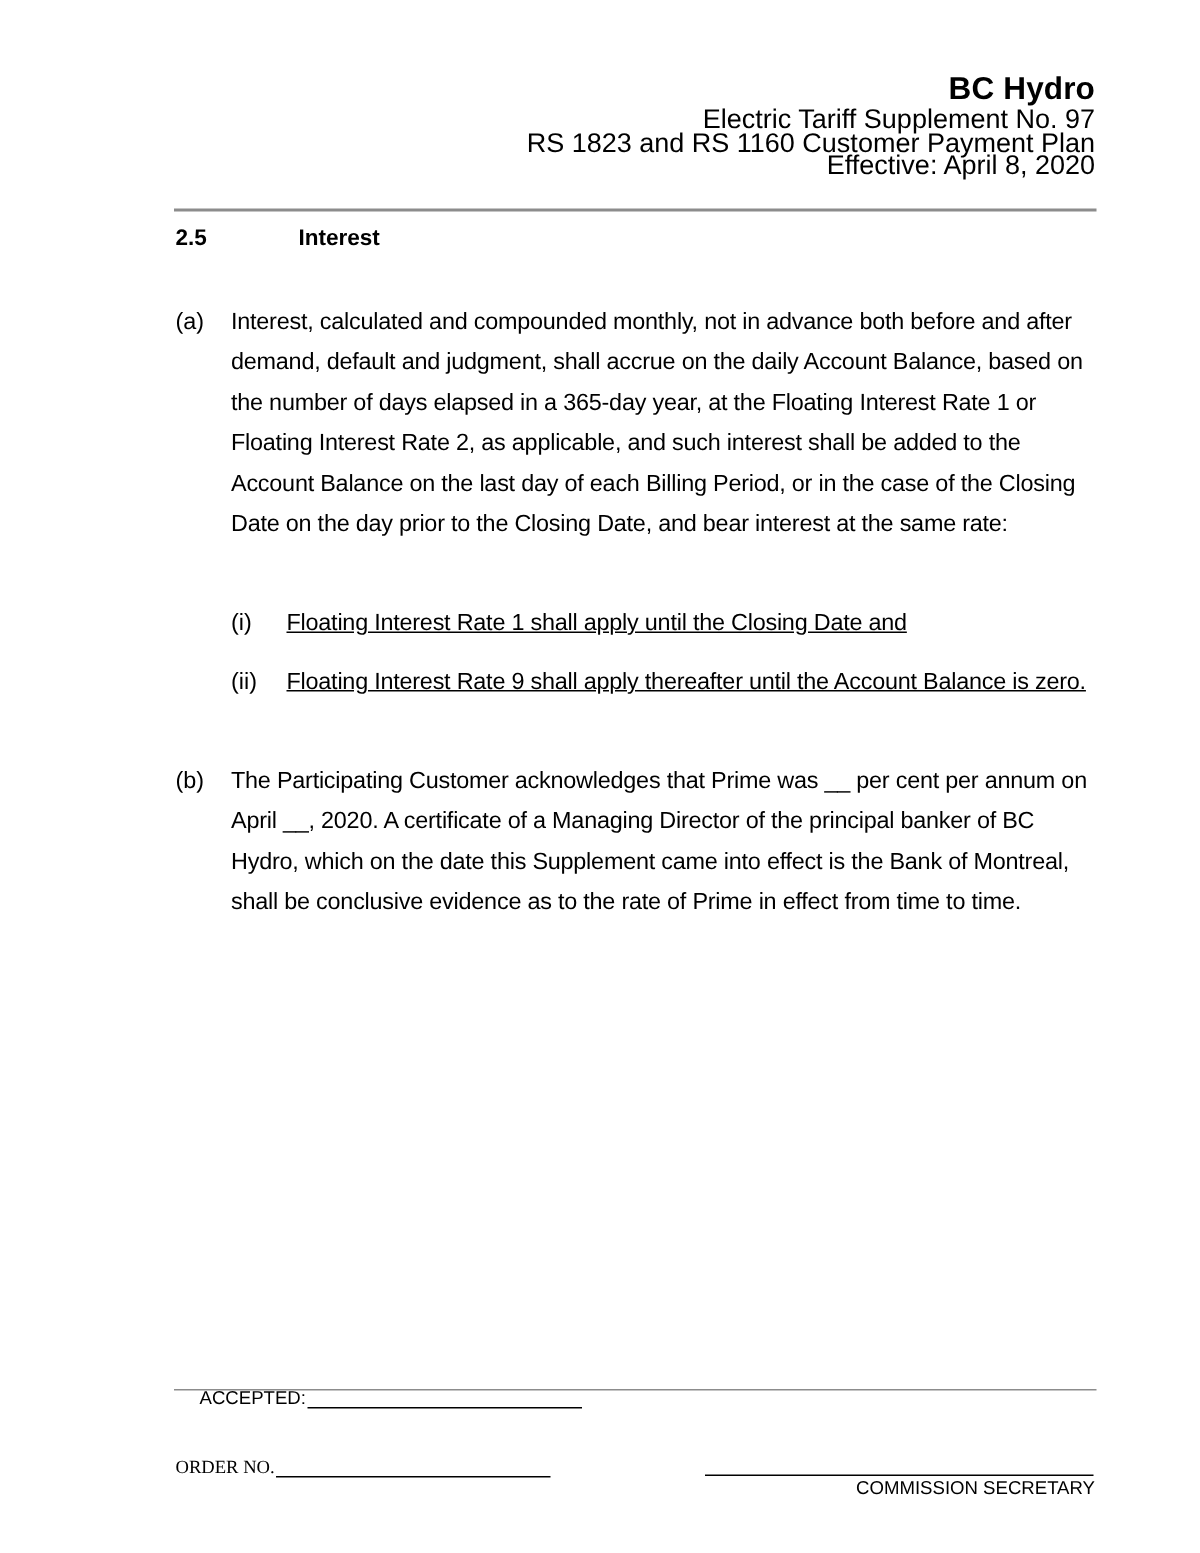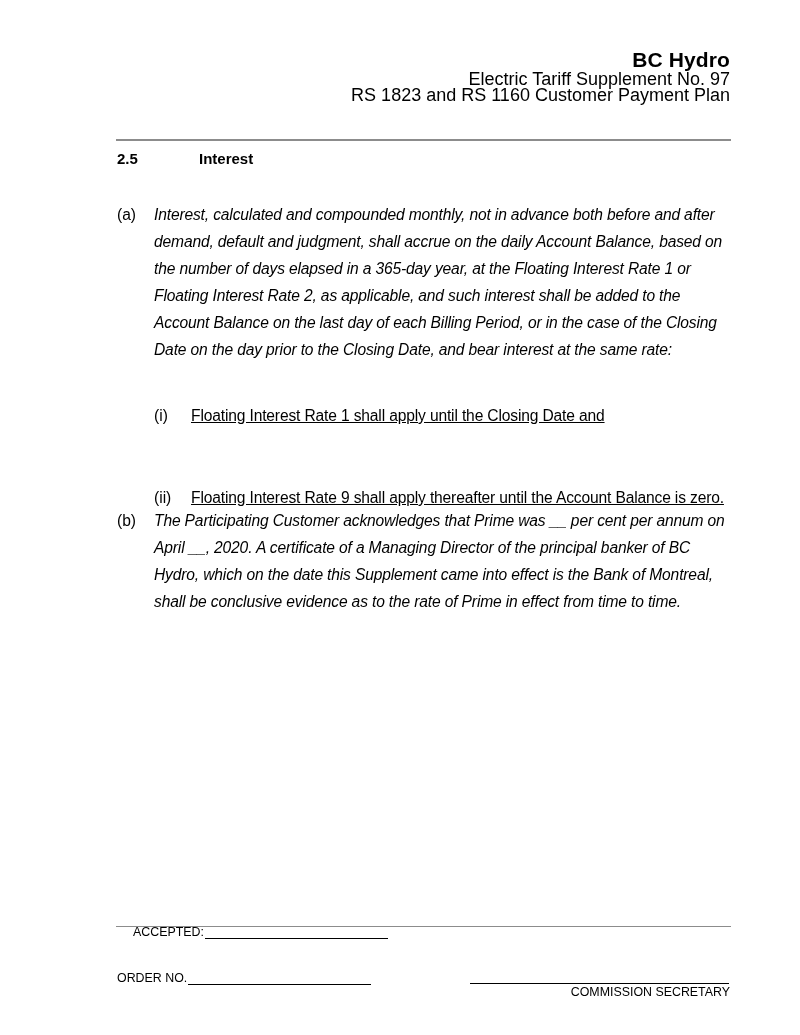--- a/index.html
+++ b/index.html
@@ -68,21 +68,20 @@
       line-height: 27px;
     }
     .para .label {
       position: absolute;
       left: 0;
       top: 0;
     }
     .para .text {
       margin-left: 37px;
       letter-spacing: -0.15px;
-      font-style: italic;
     }
     .para-a { top: 201px; }
     .para-b { top: 507px; }
     .sub {
       position: absolute;
       left: 154px;
       width: 580px;
       font-size: 15.6px;
       line-height: 27px;
     }
@@ -90,21 +89,21 @@
       position: absolute;
       left: 0;
       top: 0;
     }
     .sub .text {
       margin-left: 37px;
       letter-spacing: -0.15px;
       text-decoration: underline;
     }
     .sub-i { top: 402px; }
-    .sub-ii { top: 441px; margin-top: 43px; }
+    .sub-ii { top: 441px; }
     
     .footer-rule {
       position: absolute;
       left: 116px;
       width: 615px;
       top: 926px;
       height: 0;
       border-top: 1px solid #8c8c8c;
     }
     .footer-field {
@@ -116,21 +115,21 @@
       align-items: flex-end;
     }
     .footer-field .blank {
       display: inline-block;
       border-bottom: 1px solid #000;
       height: 12px;
       margin-left: 1px;
     }
     .accepted { top: 925px; margin-left: 16px; }
     .accepted .blank { width: 183px; }
-    .order { top: 971px; }
+    .order { top: 971px; font-family: Liberation Serif, serif; }
     .order .blank { width: 183px; }
     .secretary-line {
       position: absolute;
       left: 470px;
       width: 259px;
       top: 983px;
       border-top: 1px solid #000;
       height: 0;
     }
     .secretary-label {
@@ -143,20 +142,21 @@
   </style>
 </head>
 <body>
 
 <div class="page">
 
   <div class="header">
     <div class="org">BC Hydro</div>
     <div class="line">Electric Tariff Supplement No. 97</div>
     <div class="line">RS 1823 and RS 1160 Customer Payment Plan</div>
+    <div class="line">Effective: April 8, 2020</div>
   </div>
 
   <div class="header-rule"></div>
 
   <div class="section-heading">
     <span class="num">2.5</span><span>Interest</span>
   </div>
 
   <div class="para para-a">
     <span class="label">(a)</span>

